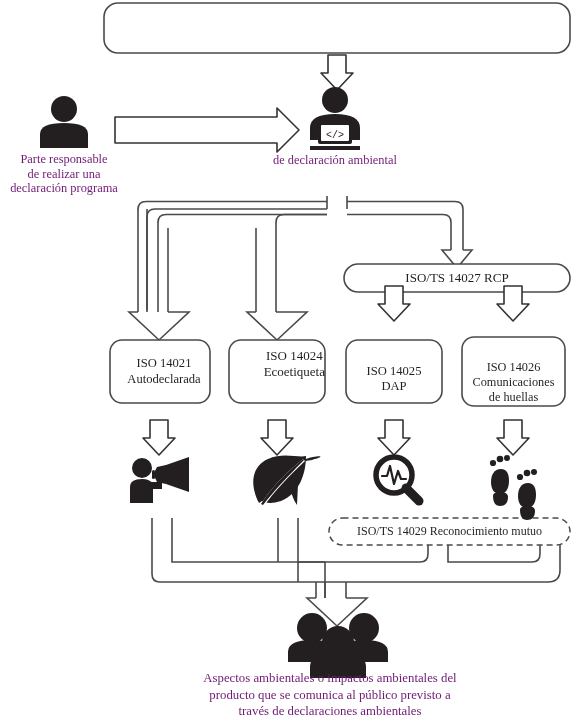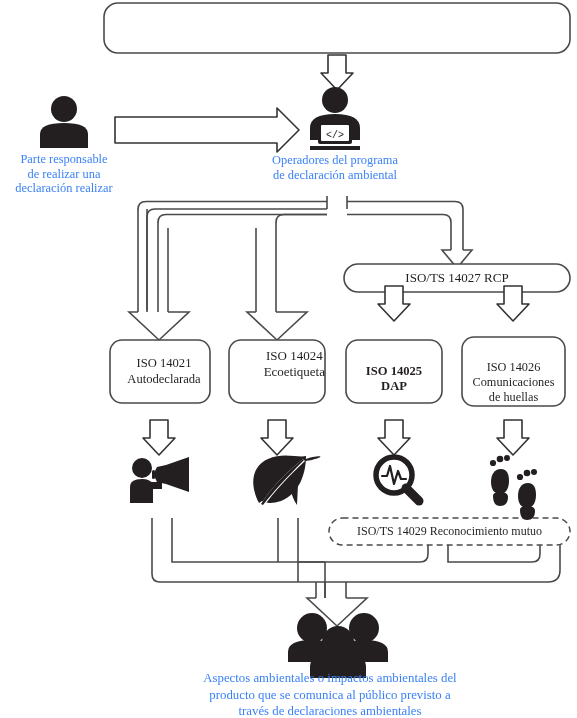--- a/index.html
+++ b/index.html
@@ -1,20 +1,20 @@
 <!DOCTYPE html>
 <html><head>
 <meta charset="utf-8">
 <style>
   html,body{margin:0;padding:0;background:#ffffff;}
   body{width:577px;height:718px;position:relative;overflow:hidden;
        font-family:"Liberation Serif","DejaVu Serif",serif;color:#231f20;}
   #stage{position:absolute;inset:0;width:577px;height:718px;}
   #stage svg{position:absolute;left:0;top:0;width:577px;height:718px;}
-  .lbl{position:absolute;text-align:center;line-height:1.18;color:#3b82f6;}
+  .lbl{position:absolute;text-align:center;line-height:1.18;color:#701a75;}
   .boxtext{position:absolute;display:flex;align-items:center;justify-content:center;
            text-align:center;line-height:1.2;color:#231f20;}
 </style>
 </head>
 <body>
 
 <div id="stage">
 
   <svg viewBox="0 0 577 718" xmlns="http://www.w3.org/2000/svg">
     <defs>
@@ -156,43 +156,42 @@
       <path d="M 340,662 L 340,652 Q 340,640 364,640 Q 388,640 388,652 L 388,662 Z"></path>
       <circle cx="338" cy="642" r="16"></circle>
       <path d="M 310,678 L 310,666 Q 310,654 338,654 Q 366,654 366,666 L 366,678 Z"></path>
     </g>
   </svg>
 
 
   <div class="lbl" style="left:0px;top:152px;width:128px;font-size:12.4px;">
     <div>Parte responsable</div>
     <div>de realizar una</div>
-    <div>declaración realizar</div>
+    <div>declaración programa</div>
   </div>
 
   <div class="lbl" style="left:243px;top:153px;width:184px;font-size:12.4px;">
-    <div>Operadores del programa</div>
     <div>de declaración ambiental</div>
   </div>
 
   <div class="boxtext" style="left:344px;top:264px;width:226px;height:28px;font-size:13px;">ISO/TS 14027 RCP</div>
 
   <div class="boxtext" style="left:110px;top:340px;width:108px;height:63px;font-size:12.6px;">
     <div>
       <div>ISO 14021</div>
       <div>Autodeclarada</div>
     </div>
   </div>
   <div class="boxtext" style="left:229px;top:340px;width:96px;height:47px;font-size:13px;justify-content:flex-end;">
     <div>
       <div>ISO 14024</div>
       <div>Ecoetiqueta</div>
     </div>
   </div>
-  <div class="boxtext" style="left:346px;top:340px;width:96px;height:78px;font-size:12.6px;font-weight:bold;">
+  <div class="boxtext" style="left:346px;top:340px;width:96px;height:78px;font-size:12.6px;">
     <div>
       <div>ISO 14025</div>
       <div>DAP</div>
     </div>
   </div>
   <div class="boxtext" style="left:462px;top:348px;width:103px;height:69px;font-size:12.3px;">
     <div>
       <div>ISO 14026</div>
       <div>Comunicaciones</div>
       <div>de huellas</div>

